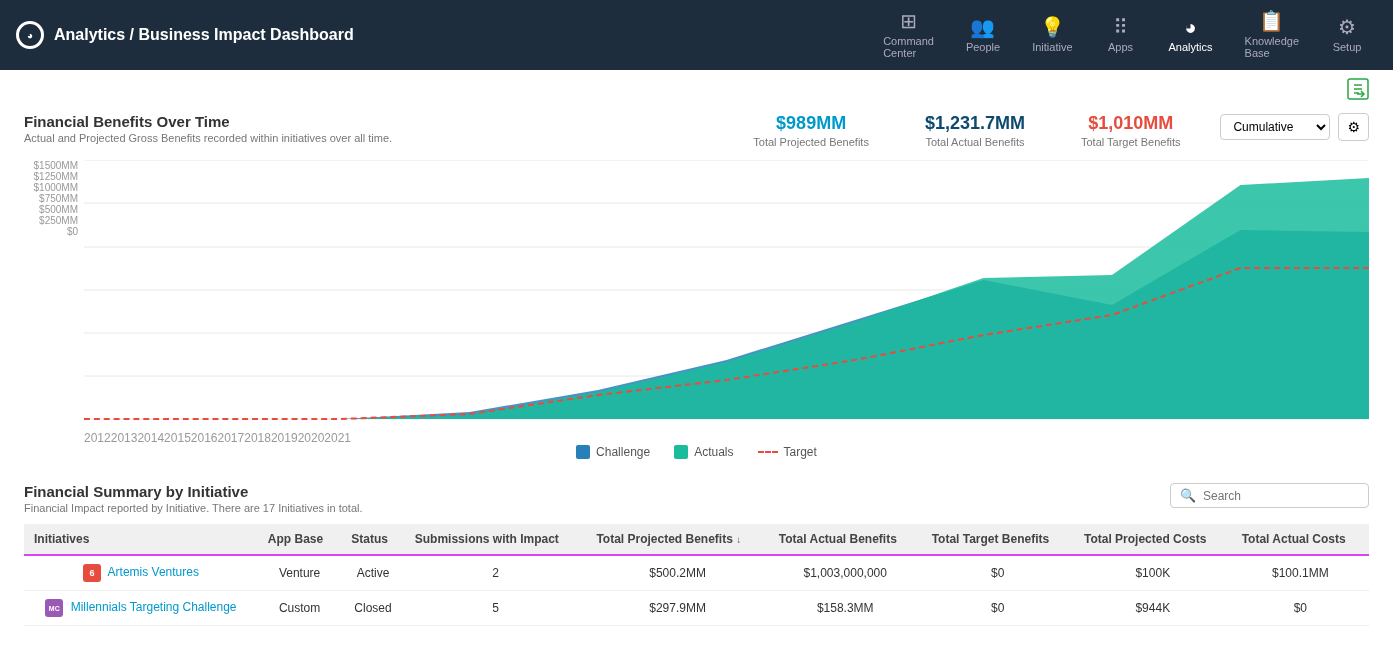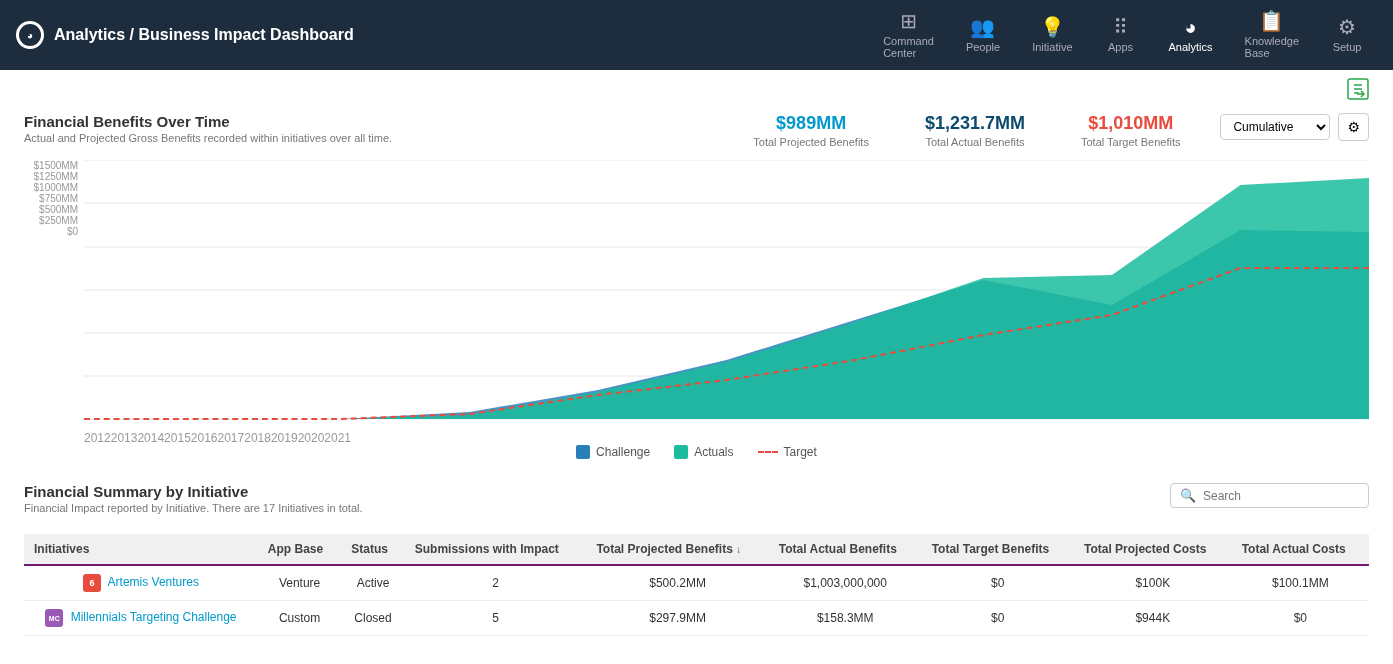--- a/index.html
+++ b/index.html
@@ -173,21 +173,21 @@
     .legend-box.actuals { background: #1abc9c; }
     .legend-dash {
       width: 20px; height: 2px;
       border-top: 2px dashed #e74c3c;
     }
 
     
     .summary-header {
       display: flex;
       align-items: flex-start;
-      margin-bottom: 20px;
+      margin-bottom: 10px;
     }
     .summary-title-block { flex: 1; }
     .summary-title { font-size: 15px; font-weight: bold; color: #333; }
     .summary-subtitle { font-size: 11px; color: #777; margin-top: 2px; }
     .search-box {
       display: flex;
       align-items: center;
       border: 1px solid #ccc;
       border-radius: 4px;
       padding: 4px 10px;
@@ -209,21 +209,21 @@
       width: 100%;
       border-collapse: collapse;
       font-size: 12px;
     }
     .data-table th {
       background: #f0f0f0;
       text-align: left;
       padding: 8px 10px;
       font-weight: bold;
       color: #444;
-      border-bottom: 2px solid #701a75;
+      border-bottom: 2px solid #d946ef;
       white-space: nowrap;
     }
     .data-table td {
       padding: 8px 10px;
       border-bottom: 1px solid #eee;
       color: #333;
       text-align: center;
     }
     .initiative-link { color: #0099cc; text-decoration: none; cursor: pointer; }
     .sort-arrow { font-size: 10px; color: #555; }

